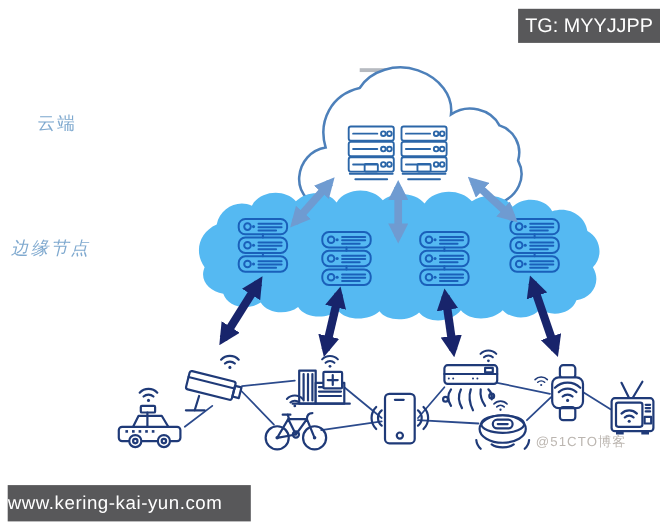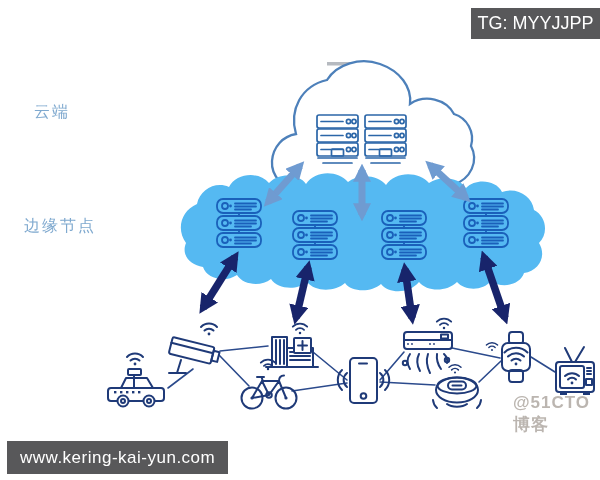--- a/index.html
+++ b/index.html
@@ -7,36 +7,36 @@
     position:relative;width:600px;height:480px;overflow:hidden;
     background:var(--canvas-bg,#ffffff);
     font-family:"Liberation Sans","DejaVu Sans",sans-serif;
   }
   .stage svg{position:absolute;left:0;top:0;}
   .tier-label{
     position:absolute;color:var(--tier-label,#7fa9cf);
     font-size:16px;letter-spacing:2px;white-space:nowrap;
   }
   .lbl-cloud{left:34px;top:102px;}
-  .lbl-nodes{left:24px;top:216px;}
+  .lbl-nodes{left:10px;top:216px;font-style:italic;}
   .lbl-devices{left:10px;top:336px;}
   .badge{
     position:absolute;right:0;top:8px;width:129px;height:31px;
     background:var(--badge-bg,#58585a);color:var(--badge-text,#fff);
     font-size:18px;line-height:31px;text-align:center;
   }
   .footerbar{
     position:absolute;left:7px;top:441px;width:221px;height:33px;
     background:var(--badge-bg,#58585a);color:var(--badge-text,#fff);
-    font-size:17px;line-height:33px;padding-left:13px;box-sizing:border-box;
+    font-size:17px;line-height:33px;box-sizing:border-box;
     letter-spacing:0.5px;white-space:nowrap;
   }
   .watermark{
-    position:absolute;left:513px;top:393px;
-    color:var(--watermark,#b8b2ac);font-size:17px;letter-spacing:1px;opacity:.95;font-weight:bold;
+    position:absolute;left:487px;top:393px;
+    color:var(--watermark,#b8b2ac);font-size:12px;letter-spacing:1px;opacity:.95;
   }
   
   .cloud-top{fill:#ffffff;stroke:var(--cloud-outline,#4d80ba);stroke-width:2.3;}
   .gray-dash{fill:#b6bac0;}
   .srv{stroke:var(--server-blue,#2b66a8);stroke-width:1.7;fill:#ffffff;}
   .srv-line{stroke:var(--server-blue,#2b66a8);stroke-width:1.7;fill:none;stroke-linecap:round;}
   .cloud-edge{fill:var(--edge-cloud-blue,#55b9f2);stroke:none;}
   .esrv{stroke:var(--edge-server-blue,#1a60ba);stroke-width:1.8;fill:none;stroke-linecap:round;}
   .esrv-dot{fill:var(--edge-server-blue,#1a60ba);}
   .arrow-steel{stroke:var(--steel-arrow,#6f9bd1);stroke-width:7;fill:none;}

